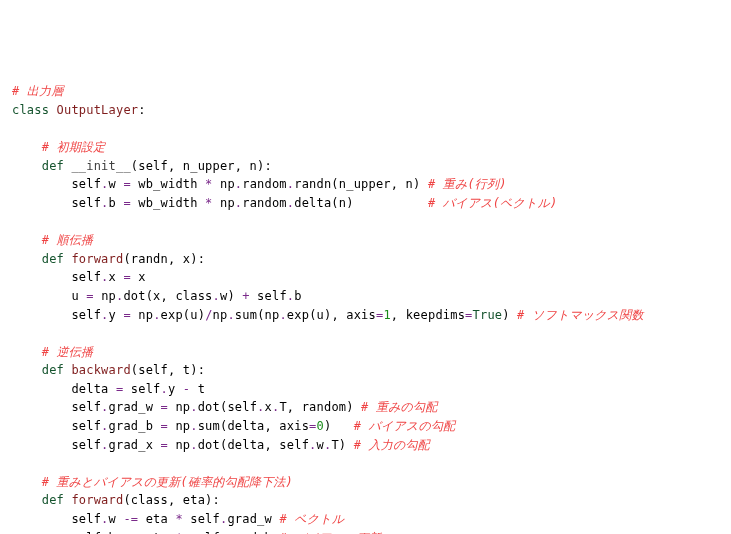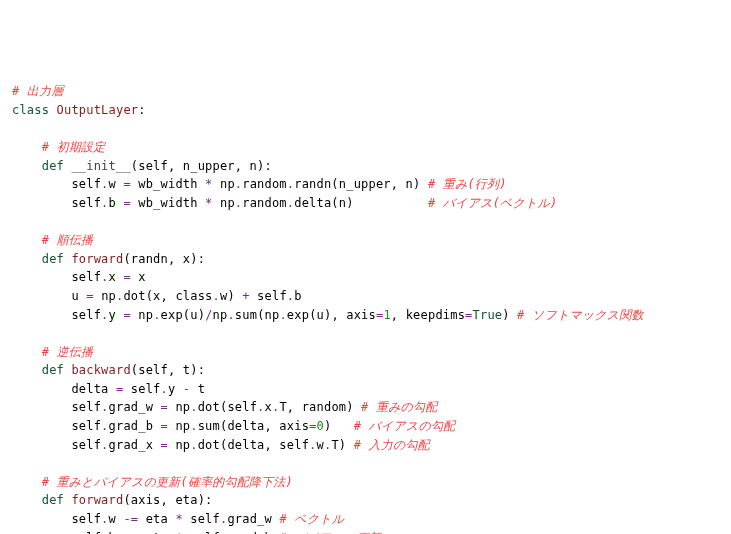--- a/index.html
+++ b/index.html
@@ -40,21 +40,21 @@
         <span>self</span><span class="c-op">.</span><span>y </span><span class="c-op">=</span><span> np</span><span class="c-op">.</span><span>exp(u)</span><span class="c-op">/</span><span>np</span><span class="c-op">.</span><span>sum(np</span><span class="c-op">.</span><span>exp(u), axis</span><span class="c-op">=</span><span class="c-number">1</span><span>, keepdims</span><span class="c-op">=</span><span class="c-keyword">True</span><span>) </span><span class="c-comment"># ソフトマックス関数</span>
 
     <span class="c-comment"># 逆伝播</span>
     <span class="c-keyword">def</span> <span class="c-defname">backward</span><span>(self, t):</span>
         <span>delta </span><span class="c-op">=</span><span> self</span><span class="c-op">.</span><span>y </span><span class="c-op">-</span><span> t</span>
         <span>self</span><span class="c-op">.</span><span>grad_w </span><span class="c-op">=</span><span> np</span><span class="c-op">.</span><span>dot(self</span><span class="c-op">.</span><span>x</span><span class="c-op">.</span><span>T, random) </span><span class="c-comment"># 重みの勾配</span>
         <span>self</span><span class="c-op">.</span><span>grad_b </span><span class="c-op">=</span><span> np</span><span class="c-op">.</span><span>sum(delta, axis</span><span class="c-op">=</span><span class="c-number">0</span><span>)   </span><span class="c-comment"># バイアスの勾配</span>
         <span>self</span><span class="c-op">.</span><span>grad_x </span><span class="c-op">=</span><span> np</span><span class="c-op">.</span><span>dot(delta, self</span><span class="c-op">.</span><span>w</span><span class="c-op">.</span><span>T) </span><span class="c-comment"># 入力の勾配</span>
 
     <span class="c-comment"># 重みとバイアスの更新(確率的勾配降下法)</span>
-    <span class="c-keyword">def</span> <span class="c-defname">forward</span><span>(axis, eta):</span>
+    <span class="c-keyword">def</span> <span class="c-defname">forward</span><span>(class, eta):</span>
         <span>self</span><span class="c-op">.</span><span>w </span><span class="c-op">-=</span><span> eta </span><span class="c-op">*</span><span> self</span><span class="c-op">.</span><span>grad_w </span><span class="c-comment"># ベクトル</span>
         <span>self</span><span class="c-op">.</span><span>b </span><span class="c-op">-=</span><span> eta </span><span class="c-op">*</span><span> self</span><span class="c-op">.</span><span>grad_b </span><span class="c-comment"># バイアスの更新</span>
 
 
 
 
 
 </div>
 
 

